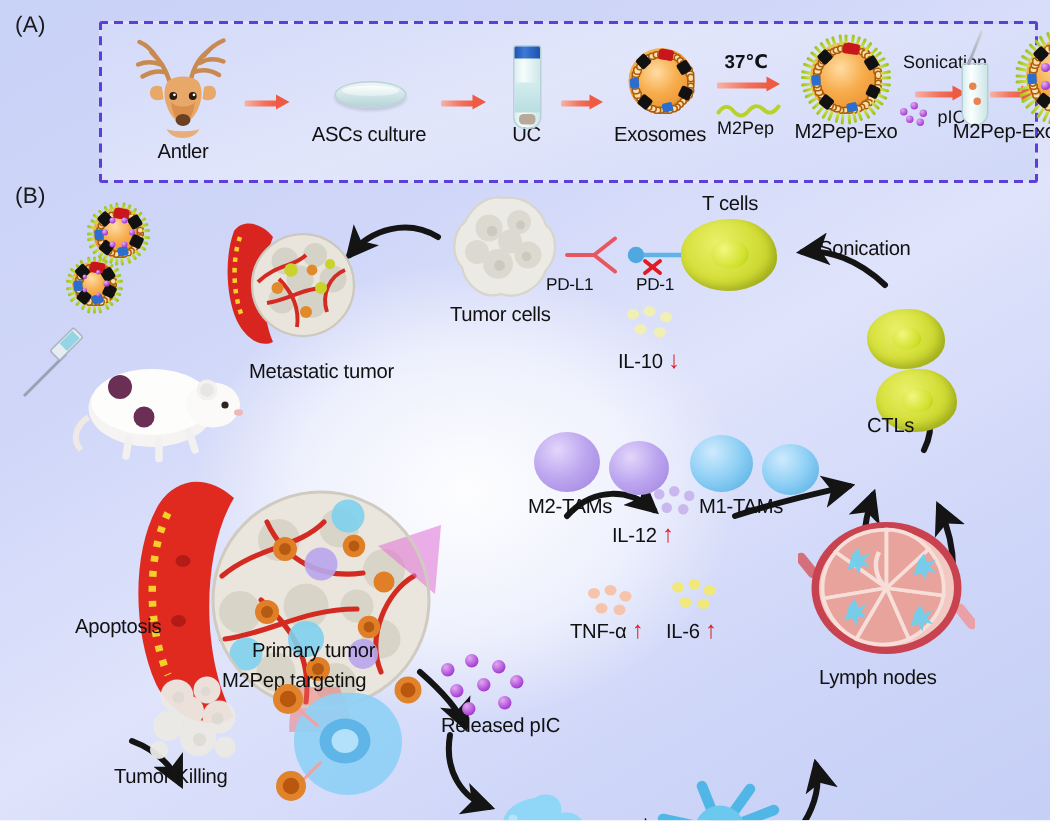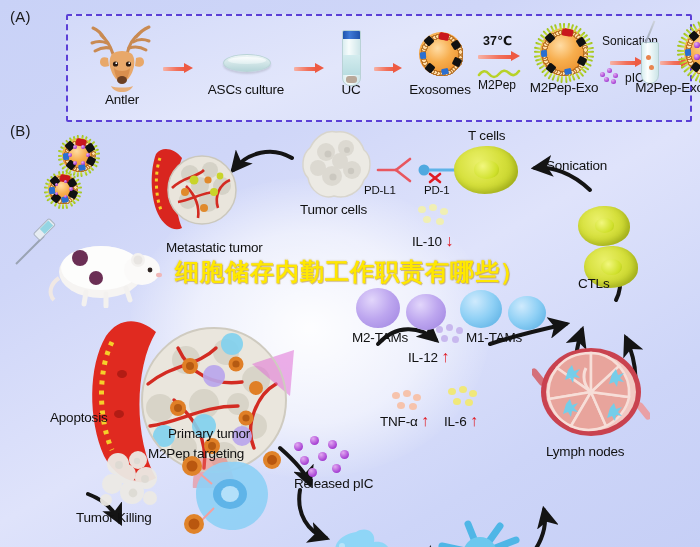--- a/index.html
+++ b/index.html
@@ -915,16 +915,15 @@
           <circle cx="45" cy="17" r="3.2"></circle>
           <circle cx="53" cy="35" r="4"></circle>
         <circle cx="41" cy="49" r="4.4"></circle>
       </g>
     </svg>
     <div class="b-label" style="left:76px;top:392px;">Tumor Killing</div>
   </div>
 
   <div id="watermark">
     <div id="wm-shift">
-      <div>细胞储存内勤工作职责有哪些）</div>
     </div>
   </div>
 </div>
 
 </body></html>

